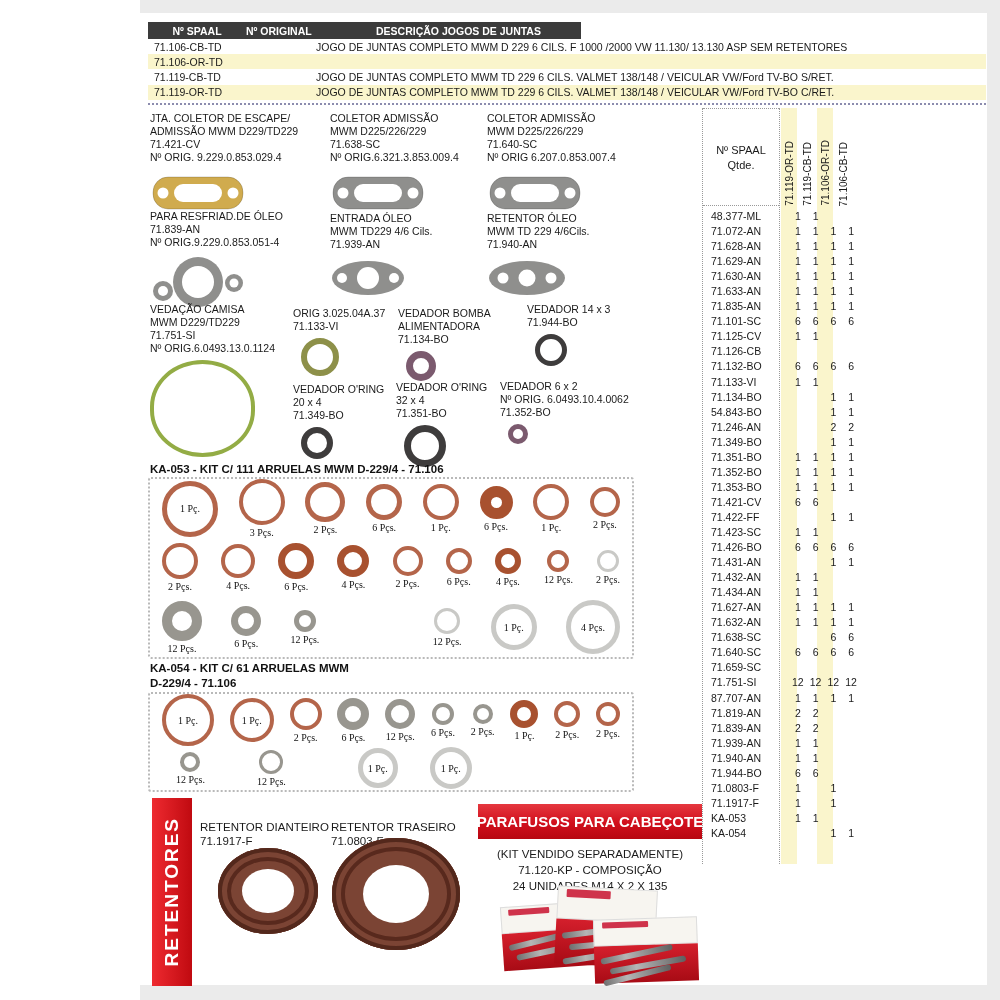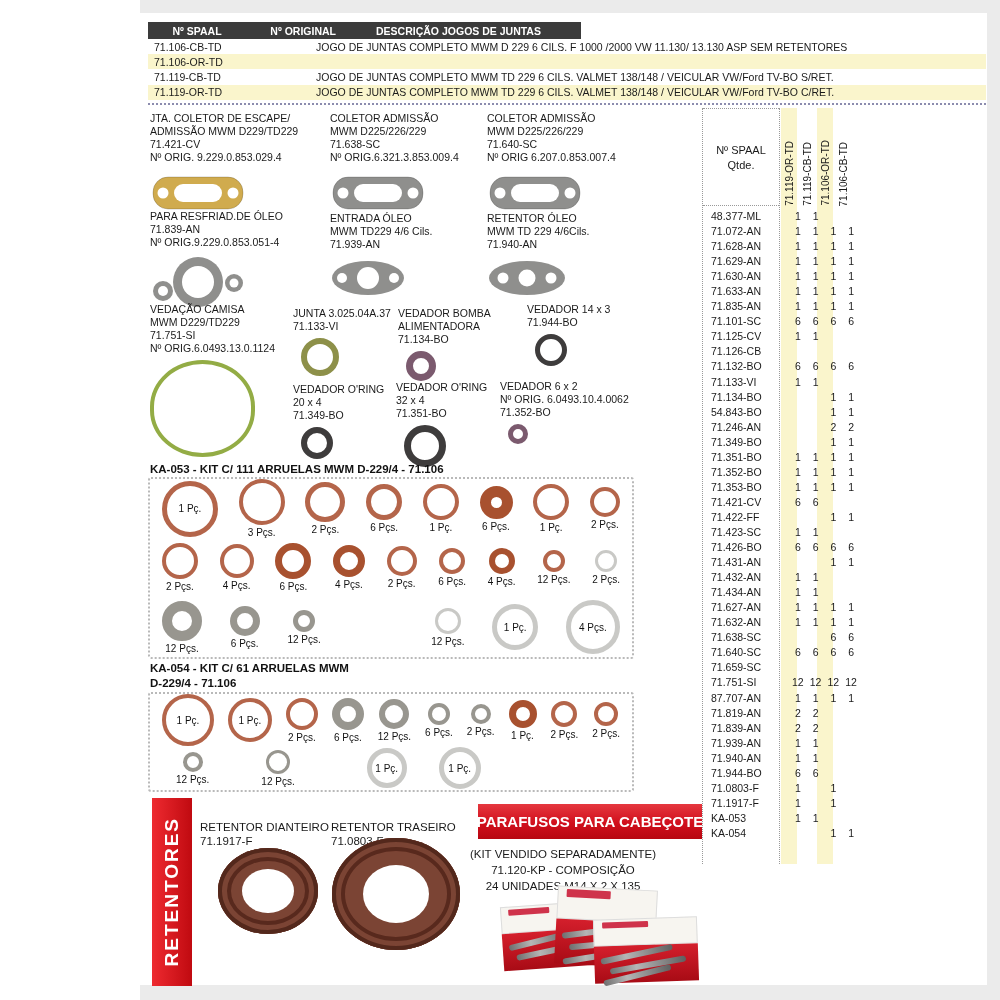--- a/index.html
+++ b/index.html
@@ -8,21 +8,21 @@
   .band{position:absolute;background:#ebebeb;}
   .band.top{left:140px;top:0;width:860px;height:13px;}
   .band.right{left:987px;top:0;width:13px;height:1000px;}
   .band.bottom{left:140px;top:985px;width:847px;height:15px;}
 
   
   .tt{position:absolute;left:148px;top:22px;width:838px;}
   .tt-head{display:flex;width:433px;height:17px;background:#3b3b3b;color:#fff;
            font-size:10.5px;font-weight:bold;align-items:center;}
   .tt-head .h1{width:98px;text-align:center;}
-  .tt-head .h2{width:90px;text-align:right;}
+  .tt-head .h2{width:90px;text-align:left;}
   .tt-head .h3{flex:1;text-align:center;}
   .tt-row{display:flex;height:15.2px;align-items:center;font-size:10.5px;}
   .tt-row.hl{background:#faf5cc;}
   .tt-code{width:162px;padding-left:6px;}
   .tt-desc{flex:1;white-space:nowrap;}
   .dotsep{position:absolute;left:148px;top:103px;width:838px;border-top:2px dotted #8c8cae;}
 
   
   .rt{position:absolute;left:702px;top:108px;width:158px;height:756px;font-size:10.5px;}
   .vline{position:absolute;top:0;bottom:0;border-left:1px dotted #999;}
@@ -48,21 +48,21 @@
   .rg1{left:150px;top:303px;} .rg2{left:293px;top:307px;} .rg3{left:398px;top:307px;}
   .rg4{left:527px;top:303px;} .rg5{left:293px;top:383px;} .rg6{left:396px;top:381px;}
   .rg7{left:500px;top:380px;}
   .ringimg{border-radius:50%;box-sizing:border-box;border-style:solid;margin:5px 0 0 8px;}
   .rg1 .ringimg{margin-left:0;border-radius:50% / 48%;}
 
   
   .kit-title{position:absolute;font-size:11.5px;font-weight:bold;color:#111;line-height:15px;}
   .kt53{left:150px;top:462px;} .kt54{left:150px;top:661px;}
   .kitbox{position:absolute;border:2px dotted #b9b9b9;border-radius:3px;display:flex;flex-direction:column;
-          box-sizing:border-box;}
+          box-sizing:border-box;font-family:Liberation Serif, serif;}
   .kb53{left:148px;top:477px;width:486px;height:182px;}
   .kb54{left:148px;top:692px;width:486px;height:100px;}
   .kit-row{display:flex;align-items:center;justify-content:space-between;padding:0 12px;flex:1;}
   .witem{display:flex;flex-direction:column;align-items:center;gap:2px;}
   .wring{border-radius:50%;box-sizing:border-box;border-style:solid;display:flex;align-items:center;justify-content:center;}
   .wlabel,.wlab-in{font-size:10px;white-space:nowrap;color:#111;}
   .wspacer{height:1px;}
   .kb54 .kit-row.r2{justify-content:flex-start;}
   .kb54 .kit-row.r2 .witem:nth-child(1){margin-left:14px;}
   .kb54 .kit-row.r2 .witem:nth-child(2){margin-left:52px;}
@@ -79,21 +79,21 @@
         box-shadow:inset 0 0 0 4px #53281c, inset 0 0 0 9px #7b4434, inset 0 0 0 13px #58291d;}
   .seal::before{content:"";position:absolute;left:24%;top:24%;right:24%;bottom:24%;background:#fff;border-radius:50%;}
   .seal.s1{left:218px;top:848px;width:100px;height:86px;}
   .seal.s2{left:332px;top:838px;width:128px;height:112px;}
 
   
   .par-banner{position:absolute;left:478px;top:804px;width:224px;height:35px;
               background:linear-gradient(180deg,#e5383f 0%,#d10f1c 55%,#b70711 100%);
               display:flex;align-items:center;justify-content:center;}
   .par-banner span{color:#fff;font-weight:bold;font-size:15px;white-space:nowrap;}
-  .par-lines{position:absolute;left:451px;top:846px;width:224px;text-align:center;
+  .par-lines{position:absolute;left:478px;top:846px;width:224px;text-align:center;
              font-size:11.5px;line-height:16px;}
   .par-photo{position:absolute;left:500px;top:888px;width:205px;height:100px;}
   .pbox{position:absolute;}
   .pbox .lid{position:absolute;left:0;top:0;right:0;height:42%;background:#f7f5f0;border:1px solid #ddd;box-sizing:border-box;}
   .pbox .lidtag{position:absolute;left:8%;top:8%;width:45%;height:24%;background:#c8102e;border-radius:1px;opacity:.85;}
   .pbox .face{position:absolute;left:0;bottom:0;right:0;height:58%;background:linear-gradient(180deg,#d41f2c,#a80b15);}
   .bolt{position:absolute;height:6px;border-radius:3px;background:linear-gradient(90deg,#6e6e6e,#b5b5b5 35%,#5f5f5f);}
   .pbox.b1{left:2px;top:16px;width:92px;height:64px;transform:rotate(-4deg);z-index:1;}
   .pbox.b2{left:56px;top:0;width:100px;height:78px;transform:rotate(3deg);z-index:2;}
   .pbox.b3{left:94px;top:30px;width:104px;height:64px;transform:rotate(-2deg);z-index:3;}
@@ -210,21 +210,21 @@
     </div>
   <div>
       <div class="ringb rg1">
         <div class="pline">VEDAÇÃO CAMISA</div>
         <div class="pline">MWM D229/TD229</div>
         <div class="pline">71.751-SI</div>
         <div class="pline">Nº ORIG.6.0493.13.0.1124</div>
         <div class="ringimg" style="width: 105px; height: 97px; border-width: 4px; border-color: rgb(147, 172, 69);"></div>
       </div>
       <div class="ringb rg2">
-        <div class="pline">JUNTA 3.025.04A.37</div>
+        <div class="pline">ORIG 3.025.04A.37</div>
         <div class="pline">71.133-VI</div>
         <div class="ringimg" style="width: 38px; height: 38px; border-width: 6px; border-color: rgb(141, 144, 73);"></div>
       </div>
       <div class="ringb rg3">
         <div class="pline">VEDADOR BOMBA</div>
         <div class="pline">ALIMENTADORA</div>
         <div class="pline">71.134-BO</div>
         <div class="ringimg" style="width: 30px; height: 30px; border-width: 7px; border-color: rgb(123, 90, 110);"></div>
       </div>
       <div class="ringb rg4">

